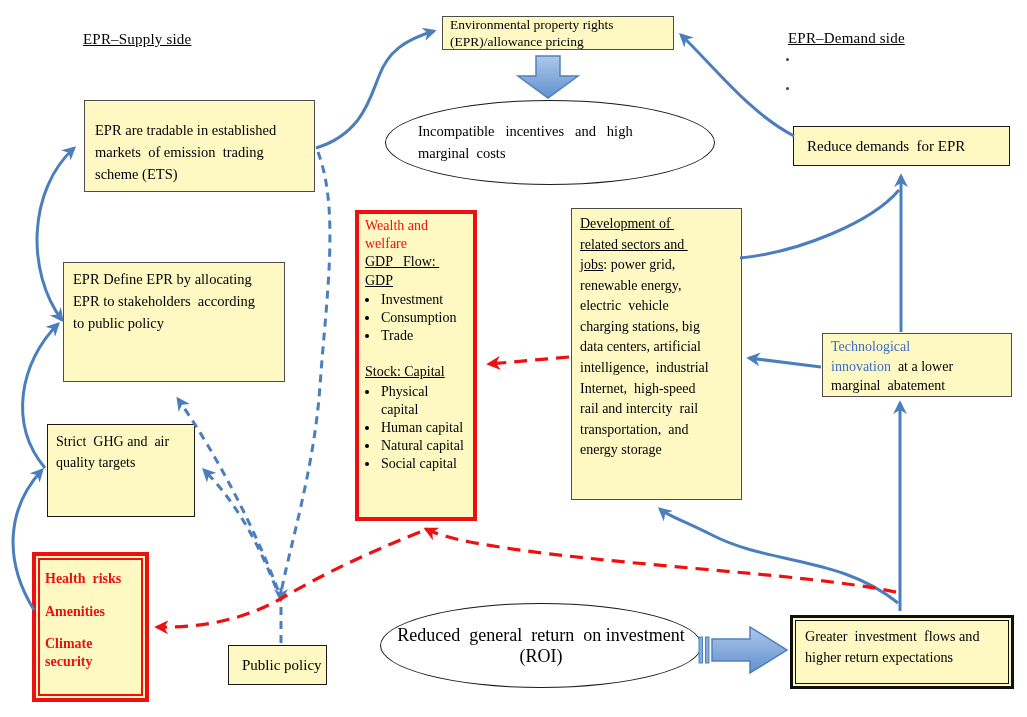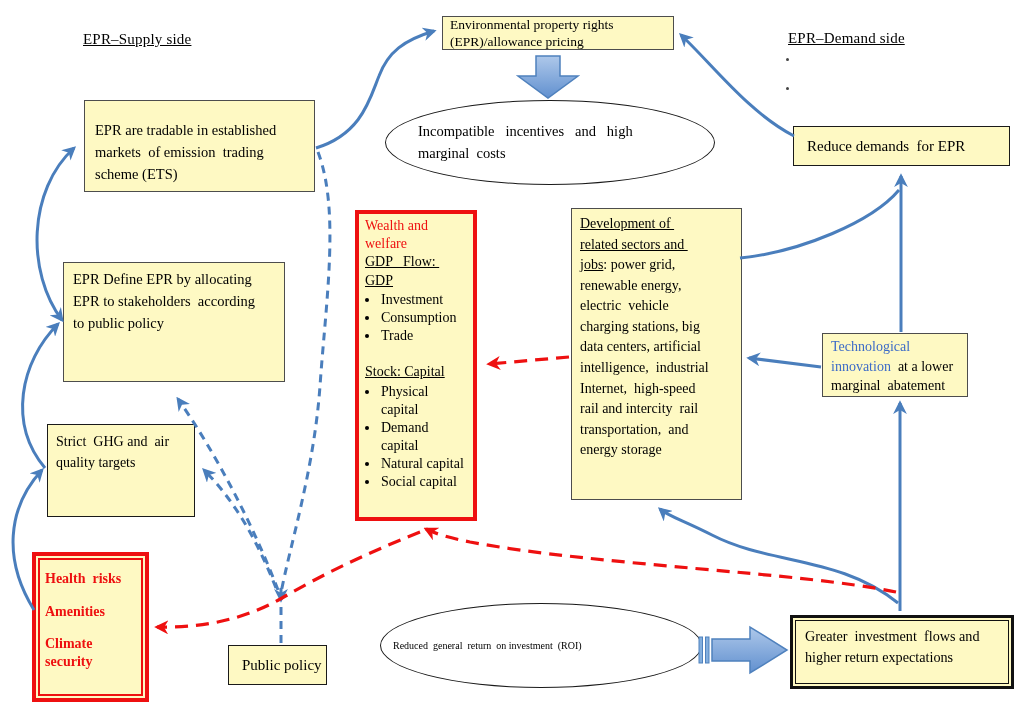--- a/index.html
+++ b/index.html
@@ -20,30 +20,30 @@
   .ellipse{
     position:absolute;background:#fff;border:1.3px solid #1a1a1a;border-radius:50%;
     box-sizing:border-box;z-index:10;display:flex;flex-direction:column;justify-content:center;
   }
   #arrows{position:absolute;left:0;top:0;z-index:20;pointer-events:none;}
 
   #b-tradable{left:84px;top:100px;width:231px;height:92px;padding:19px 10px;font-size:14.5px;line-height:1.5;}
   #b-pricing{left:442px;top:16px;width:232px;height:34px;padding:0 7px;font-size:13.5px;line-height:1.25;}
   #b-reduce{left:793px;top:126px;width:217px;height:40px;display:flex;align-items:center;padding-left:13px;font-size:15px;}
   #e-incompatible{left:385px;top:100px;width:330px;height:85px;padding:0 32px;font-size:14.5px;line-height:1.45;}
-  #e-roi{left:380px;top:603px;width:322px;height:85px;align-items:flex-start;font-size:10px;text-align:center;padding:0 12px;}
+  #e-roi{left:380px;top:603px;width:322px;height:85px;align-items:flex-start;font-size:18px;text-align:center;padding:0 12px;}
 
   #b-wealth{left:355px;top:210px;width:122px;height:311px;border:4px solid #ee1010;padding:3px 6px;font-size:14px;line-height:1.3;}
   #b-wealth .red-title{color:#ee1010;}
   #b-wealth ul{margin:1px 0;padding-left:15px;}
   #b-wealth li{margin:0;padding-left:1px;}
   #b-wealth .spacer{height:17px;}
 
   #b-development{left:571px;top:208px;width:171px;height:292px;padding:5px 8px;font-size:14px;line-height:1.47;}
-  #b-tech{left:822px;top:333px;width:146px;height:64px;padding:3px 8px;font-size:14px;line-height:1.4;}
+  #b-tech{left:822px;top:333px;width:190px;height:64px;padding:3px 8px;font-size:14px;line-height:1.4;}
   #b-tech .blue-text{color:#3c6bc8;}
   #b-define{left:63px;top:262px;width:222px;height:120px;padding:6px 9px;font-size:14.5px;line-height:1.5;}
   #b-strict{left:47px;top:424px;width:148px;height:93px;padding:6px 8px;font-size:14px;line-height:1.5;}
 
   #b-health{left:32px;top:552px;width:117px;height:150px;border:4px solid #ee1010;padding:2px;}
   #b-health .inner{border:2px solid #ee1010;height:100%;box-sizing:border-box;padding:10px 5px;}
   #b-health .health-line{color:#ee1010;font-weight:bold;font-size:14px;line-height:1.25;margin-bottom:15px;}
 
   #b-pp{left:228px;top:645px;width:99px;height:40px;display:flex;align-items:center;padding-left:13px;font-size:15px;}
   #b-ginv{left:790px;top:615px;width:224px;height:74px;border:3px solid #111;padding:2px;}
@@ -88,21 +88,21 @@
     <div class="u">GDP</div>
     <ul>
       <li>Investment</li>
       <li>Consumption</li>
       <li>Trade</li>
     </ul>
     <div class="spacer"></div>
     <div class="u">Stock: Capital</div>
     <ul>
       <li>Physical capital</li>
-      <li>Demand capital</li>
+      <li>Human capital</li>
       <li>Natural capital</li>
       <li>Social capital</li>
     </ul>
   </div>
 
   <div id="b-development" class="box gray-border">
     <span class="u pre">Development of 
 related sectors and 
 jobs</span><span class="pre">: power grid, 
 renewable energy, 

